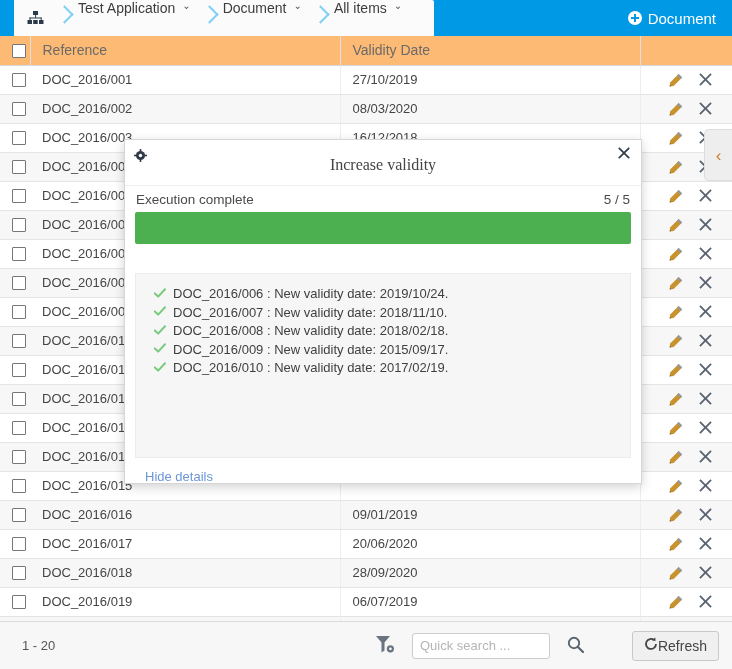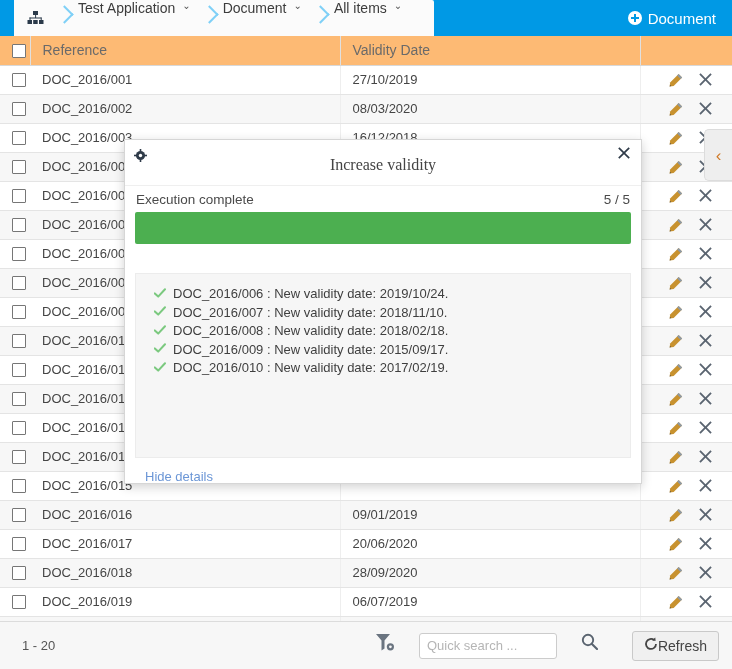--- a/index.html
+++ b/index.html
@@ -172,21 +172,21 @@
 
   
   .footer {
     position: absolute; left: 0; bottom: 0; width: 732px; height: 48px;
     background: #f7f7f7; border-top: 1px solid #dcdcdc;
     display: flex; align-items: center;
   }
   .f-count { position: absolute; left: 22px; font-size: 13px; color: #555; }
   .f-center {
     position: absolute; left: 375px;
-    display: flex; align-items: flex-start; gap: 24px;
+    display: flex; align-items: center; gap: 17px;
   }
   .qs-input {
     width: 138px; height: 26px; border: 1px solid #cccccc; border-radius: 3px;
     background:#fff; font-size: 13px; color:#444; padding: 0 7px;
     font-family: "Liberation Sans", sans-serif;
   }
   .qs-input::placeholder { color: #b5b5b5; }
   .btn-refresh {
     position: absolute; right: 13px;
     display: flex; align-items: center; gap: 0;

